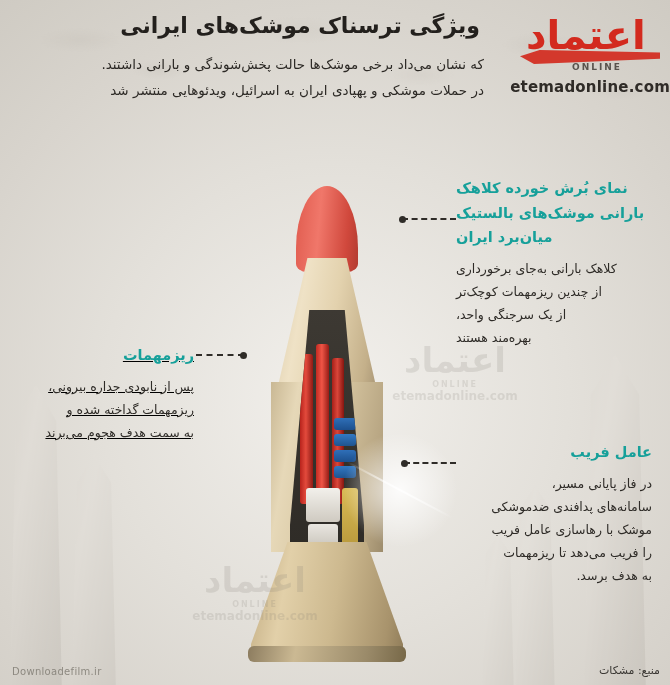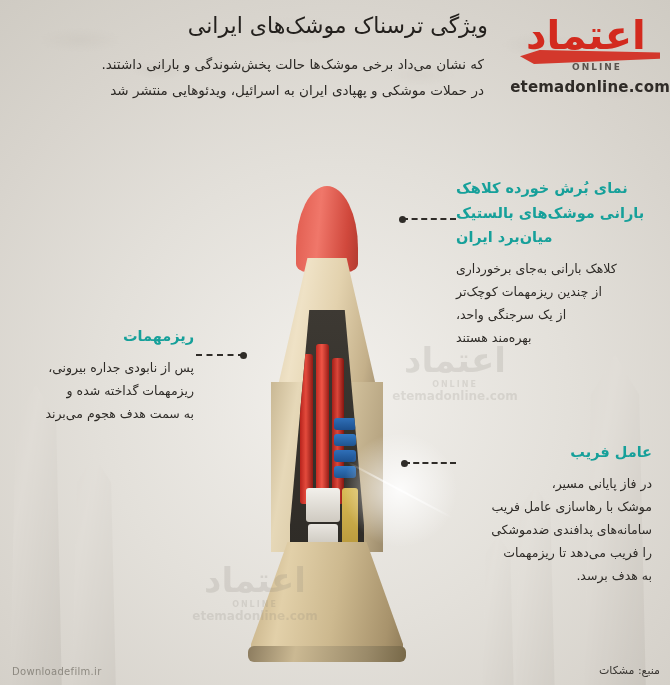--- a/index.html
+++ b/index.html
@@ -77,21 +77,21 @@
   .logo-url{
     margin:2px 0 0 14px;
     font-size:15px;font-weight:bold;color:#2f2b27;letter-spacing:.2px;
     direction:ltr;text-align:left;
   }
   .head-text{
     position:absolute;right:180px;left:14px;top:6px;
     text-align:right;direction:rtl;
   }
   .title{
-    font-size:22px;font-weight:normal;color:#23201d;margin:6px 2px 10px 0;letter-spacing:0;
+    font-size:22px;font-weight:bold;color:#23201d;margin:6px 10px 10px 0;letter-spacing:0;
     line-height:1.3;
   }
   .lede{
     font-size:13.5px;color:#2c2925;line-height:1.95;margin:0 6px 0 0;
   }
   .lede span{display:block;}
 
   
   .missile{
     position:absolute;left:232px;top:186px;width:190px;height:480px;
@@ -161,21 +161,21 @@
   .callout{position:absolute;direction:rtl;}
   .co-title{
     font-size:14.5px;font-weight:bold;color:#16a09a;line-height:1.7;margin-bottom:7px;
   }
   .co-body{
     font-size:12.5px;color:#2e2b27;line-height:1.85;
   }
   .co-body span{display:block;}
 
   .c1{right:18px;top:176px;width:196px;text-align:left;}
-  .c2{left:14px;top:324px;width:180px;}
+  .c2{left:14px;top:343px;width:180px;text-decoration:underline;}
   .c3{right:18px;top:440px;width:196px;text-align:right;}
 
   
   .leader{position:absolute;border-top:2px dashed #2f2c28;}
   .l1{right:214px;top:218px;width:54px;}
   .l1:after{content:"";position:absolute;right:50px;top:-4px;width:7px;height:7px;border-radius:50%;background:#2f2c28;}
   .l2{left:196px;top:354px;width:48px;}
   .l2:after{content:"";position:absolute;left:44px;top:-4px;width:7px;height:7px;border-radius:50%;background:#2f2c28;}
   .l3{right:214px;top:462px;width:52px;}
   .l3:after{content:"";position:absolute;right:48px;top:-4px;width:7px;height:7px;border-radius:50%;background:#2f2c28;}
@@ -293,22 +293,22 @@
       <span>به سمت هدف هجوم می‌برند</span>
     </div>
   </div>
 
   <div class="callout c3">
     <div class="co-title">
       <span>عامل فریب</span>
     </div>
     <div class="co-body">
       <span>در فاز پایانی مسیر،</span>
+      <span>سامانه‌های پدافندی ضدموشکی</span>
       <span>موشک با رهاسازی عامل فریب</span>
-      <span>سامانه‌های پدافندی ضدموشکی</span>
       <span>را فریب می‌دهد تا ریزمهمات</span>
       <span>به هدف برسد.</span>
     </div>
   </div>
 
   <div class="wm wm-a">
     <div class="wm-word">اعتماد</div>
     <div class="wm-on">ONLINE</div>
     <div class="wm-url">etemadonline.com</div>
   </div>

